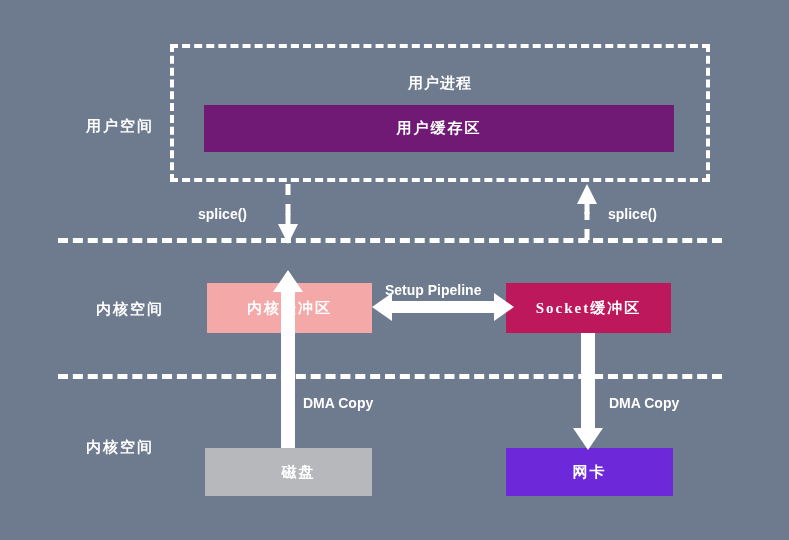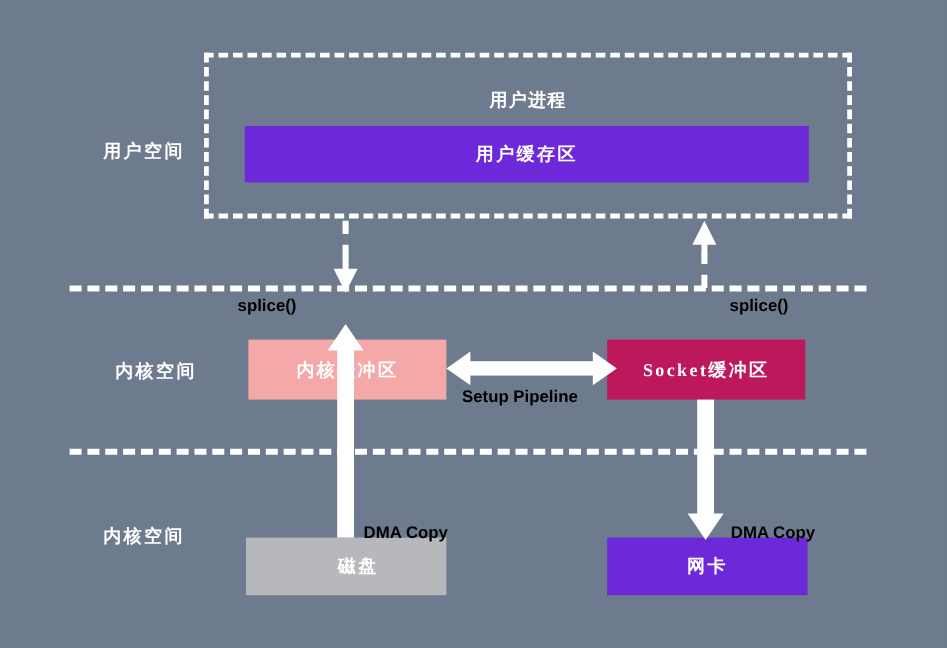--- a/index.html
+++ b/index.html
@@ -79,21 +79,21 @@
     font-weight: bold;
     font-size: 15px;
     letter-spacing: 2px;
     box-sizing: border-box;
   }
   .box.user-buffer {
     left: 204px;
     top: 105px;
     width: 470px;
     height: 47px;
-    background: #6d28d9;
+    background: #701a75;
   }
   .box.kernel-buffer {
     left: 207px;
     top: 283px;
     width: 165px;
     height: 50px;
     background: #f5a8a8;
   }
   .box.socket-buffer {
     left: 506px;
@@ -114,26 +114,25 @@
     left: 506px;
     top: 448px;
     width: 167px;
     height: 48px;
     background: #6d28d9;
   }
 
   
   .arrow-label {
     position: absolute;
-    color: #000000;
+    color: #ffffff;
     font-family: "Liberation Sans", sans-serif;
     font-weight: bold;
     font-size: 14px;
     white-space: nowrap;
-    margin-top: 40px;
   }
   .arrow-label.splice-left   { left: 198px; top: 206px; }
   .arrow-label.splice-right  { left: 608px; top: 206px; }
   .arrow-label.setup         { left: 385px; top: 282px; }
   .arrow-label.dma-left      { left: 303px; top: 395px; }
   .arrow-label.dma-right     { left: 609px; top: 395px; }
 
   
   .arrows {
     position: absolute;

